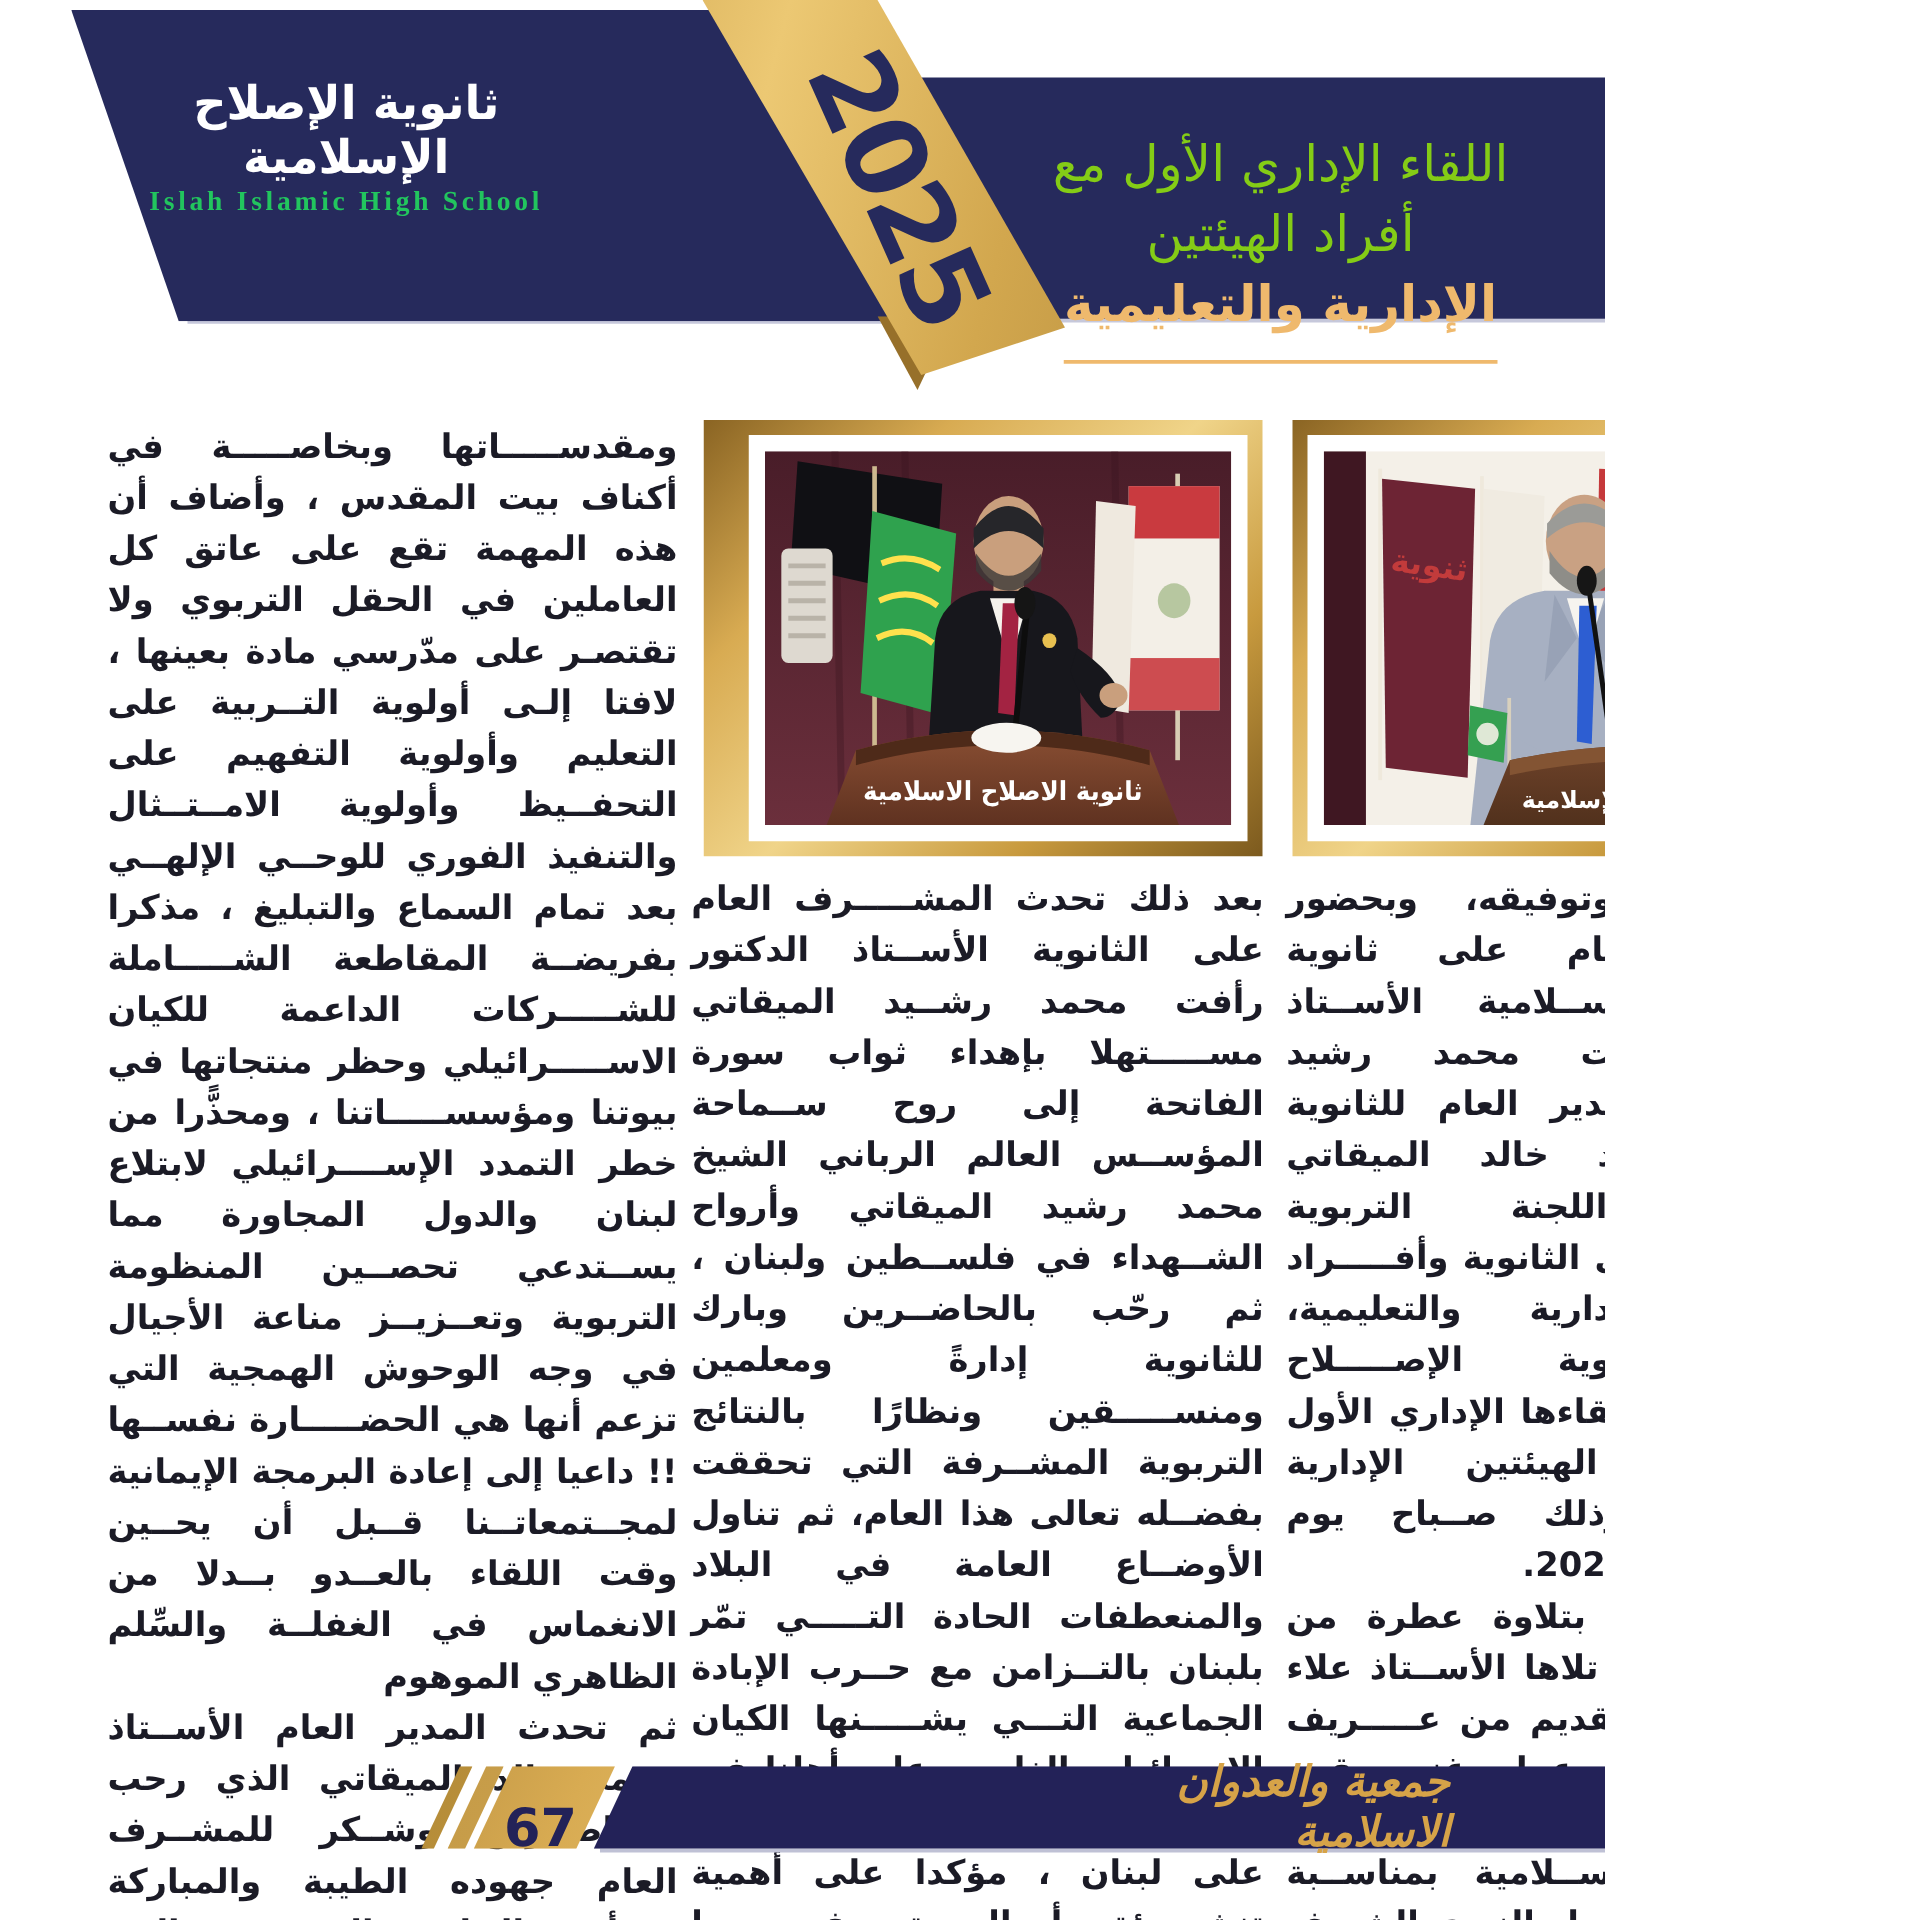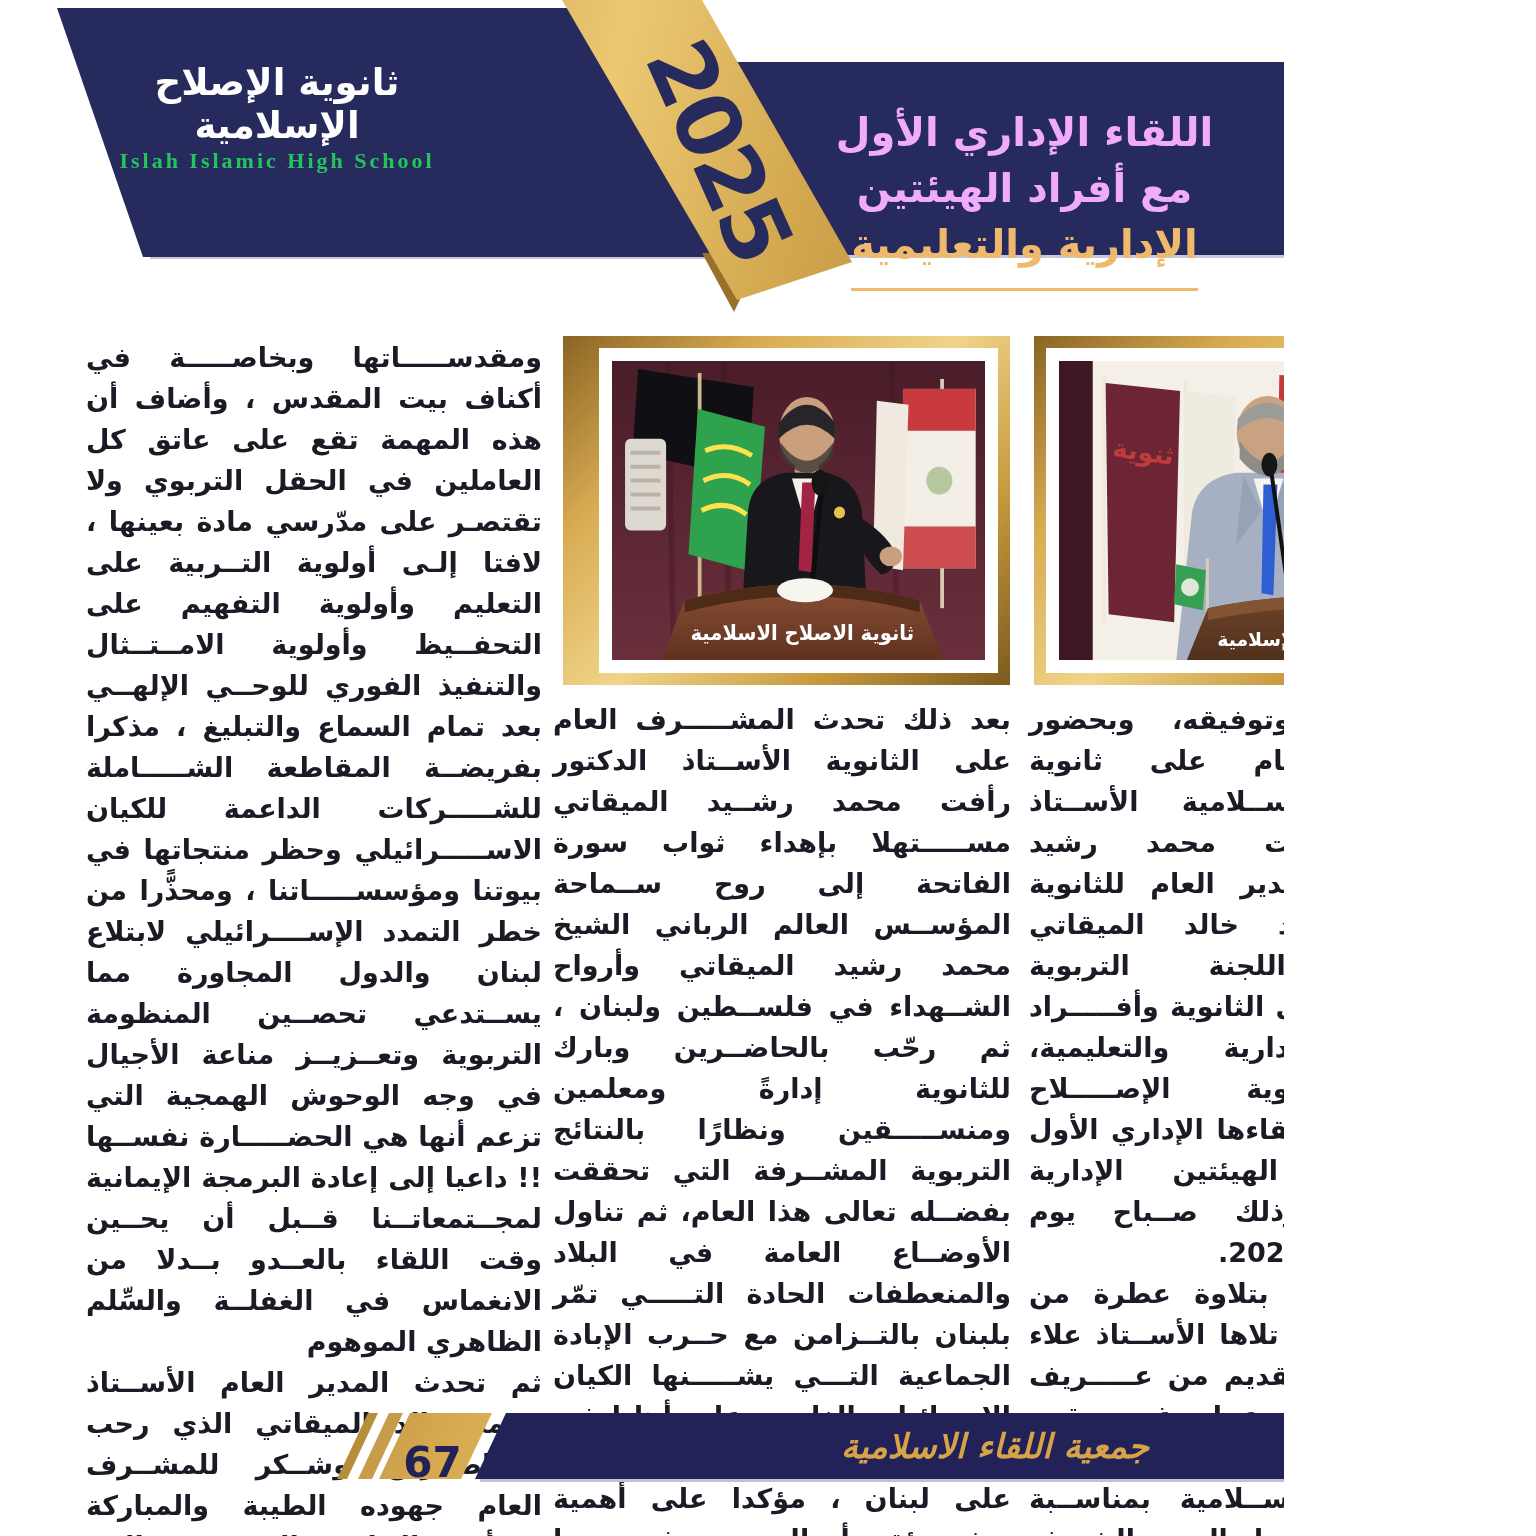--- a/index.html
+++ b/index.html
@@ -10,21 +10,21 @@
   .hdr-left{position:absolute;inset:0;background:#262a5c;
             clip-path:polygon(57px 8px,660px 8px,748px 257px,143px 257px);z-index:2;}
   .hdr-left-shadow{position:absolute;left:150px;top:256px;width:560px;height:3px;background:#c6c8db;z-index:1;}
   .school-ar{position:absolute;left:118px;top:62px;width:318px;text-align:center;color:#ffffff;
              font-size:37px;font-weight:700;line-height:1.15;direction:rtl;}
   .school-en{position:absolute;left:108px;top:148px;width:338px;text-align:center;color:#22c55e;
              font-family:"Liberation Serif",serif;font-weight:700;font-size:22px;letter-spacing:3px;}
   .hdr-band{position:absolute;left:705px;right:0;top:62px;height:193px;background:#262a5c;z-index:2;}
   .hdr-band-shadow{position:absolute;left:740px;right:0;top:255px;height:3px;background:#c6c8db;z-index:1;}
   .title-wrap{position:absolute;left:120px;right:60px;top:42px;text-align:center;direction:rtl;}
-  .title-l1{color:#f0abfc;font-size:40px;font-weight:700;line-height:56px;}
+  .title-l1{color:#84cc16;font-size:40px;font-weight:400;line-height:56px;}
   .title-l2{display:inline-block;color:#efb96d;font-size:40px;font-weight:700;line-height:56px;
             border-bottom:3px solid #efb96d;padding-bottom:16px;}
   .ribbon-fold{position:absolute;inset:0;clip-path:polygon(702px 253px,762px 253px,734px 312px);
                background:#97702a;z-index:3;}
   .ribbon{position:absolute;inset:0;z-index:4;
           clip-path:polygon(562px 0px,702px 0px,852px 262px,737px 300px);
           background:linear-gradient(105deg,#7c5a1e 0%,#b98a33 18%,#ecc873 46%,#d2a74e 62%,#8f6b28 100%);}
   .year{position:absolute;left:619px;top:100px;width:200px;height:100px;display:flex;
         align-items:center;justify-content:center;transform:rotate(66deg);
         font-size:88px;font-weight:800;letter-spacing:-4px;color:#262a5c;z-index:5;}
@@ -191,16 +191,16 @@
     </div>
   </main>
 
   <div class="footer">
     <div class="f-band-shadow"></div>
     <div class="f-band"></div>
     <div class="f-stripe1"></div>
     <div class="f-stripe2"></div>
     <div class="f-badge"></div>
     <div class="f-num">67</div>
-    <div class="f-assoc">جمعية اللقاء الاسلامية</div>
+    <div class="f-assoc">جمعية والعدوان الاسلامية</div>
   </div>
 
 </div>
 
 </body></html>

